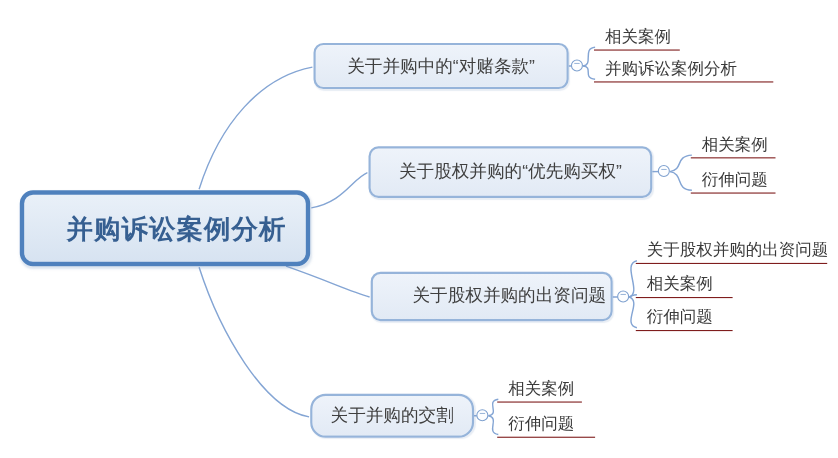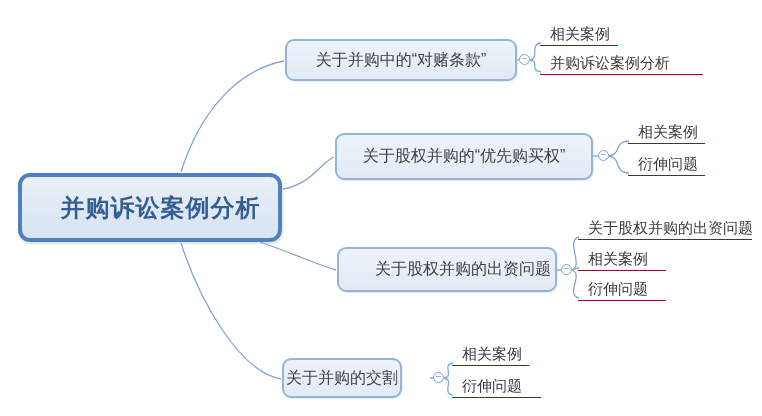--- a/index.html
+++ b/index.html
@@ -103,18 +103,18 @@
   <div class="toggle" style="left:598px;top:150px;">−</div>
   <div class="leaf" style="left:628px;top:122px;width:77px;">相关案例</div>
   <div class="leaf" style="left:628px;top:154px;width:77px;">衍伸问题</div>
 
   <div class="node branch-box" style="left:337px;top:247px;width:220px;height:45px;padding-left:32px;">关于股权并购的出资问题</div>
   <div class="toggle" style="left:561px;top:264px;">−</div>
   <div class="leaf" style="left:578px;top:218px;width:174px;">关于股权并购的出资问题</div>
   <div class="leaf" style="left:578px;top:249px;width:88px;">相关案例</div>
   <div class="leaf" style="left:578px;top:279px;width:88px;">衍伸问题</div>
 
-  <div class="node branch-box" style="left:282px;top:358px;width:120px;height:40px;">关于并购的交割</div>
+  <div class="node branch-box" style="left:282px;top:358px;width:149px;height:40px;border-radius:14px;">关于并购的交割</div>
   <div class="toggle" style="left:433px;top:372px;">−</div>
   <div class="leaf" style="left:452px;top:344px;width:77px;">相关案例</div>
   <div class="leaf" style="left:452px;top:376px;width:89px;">衍伸问题</div>
 
 </div>
 
 </body></html>

